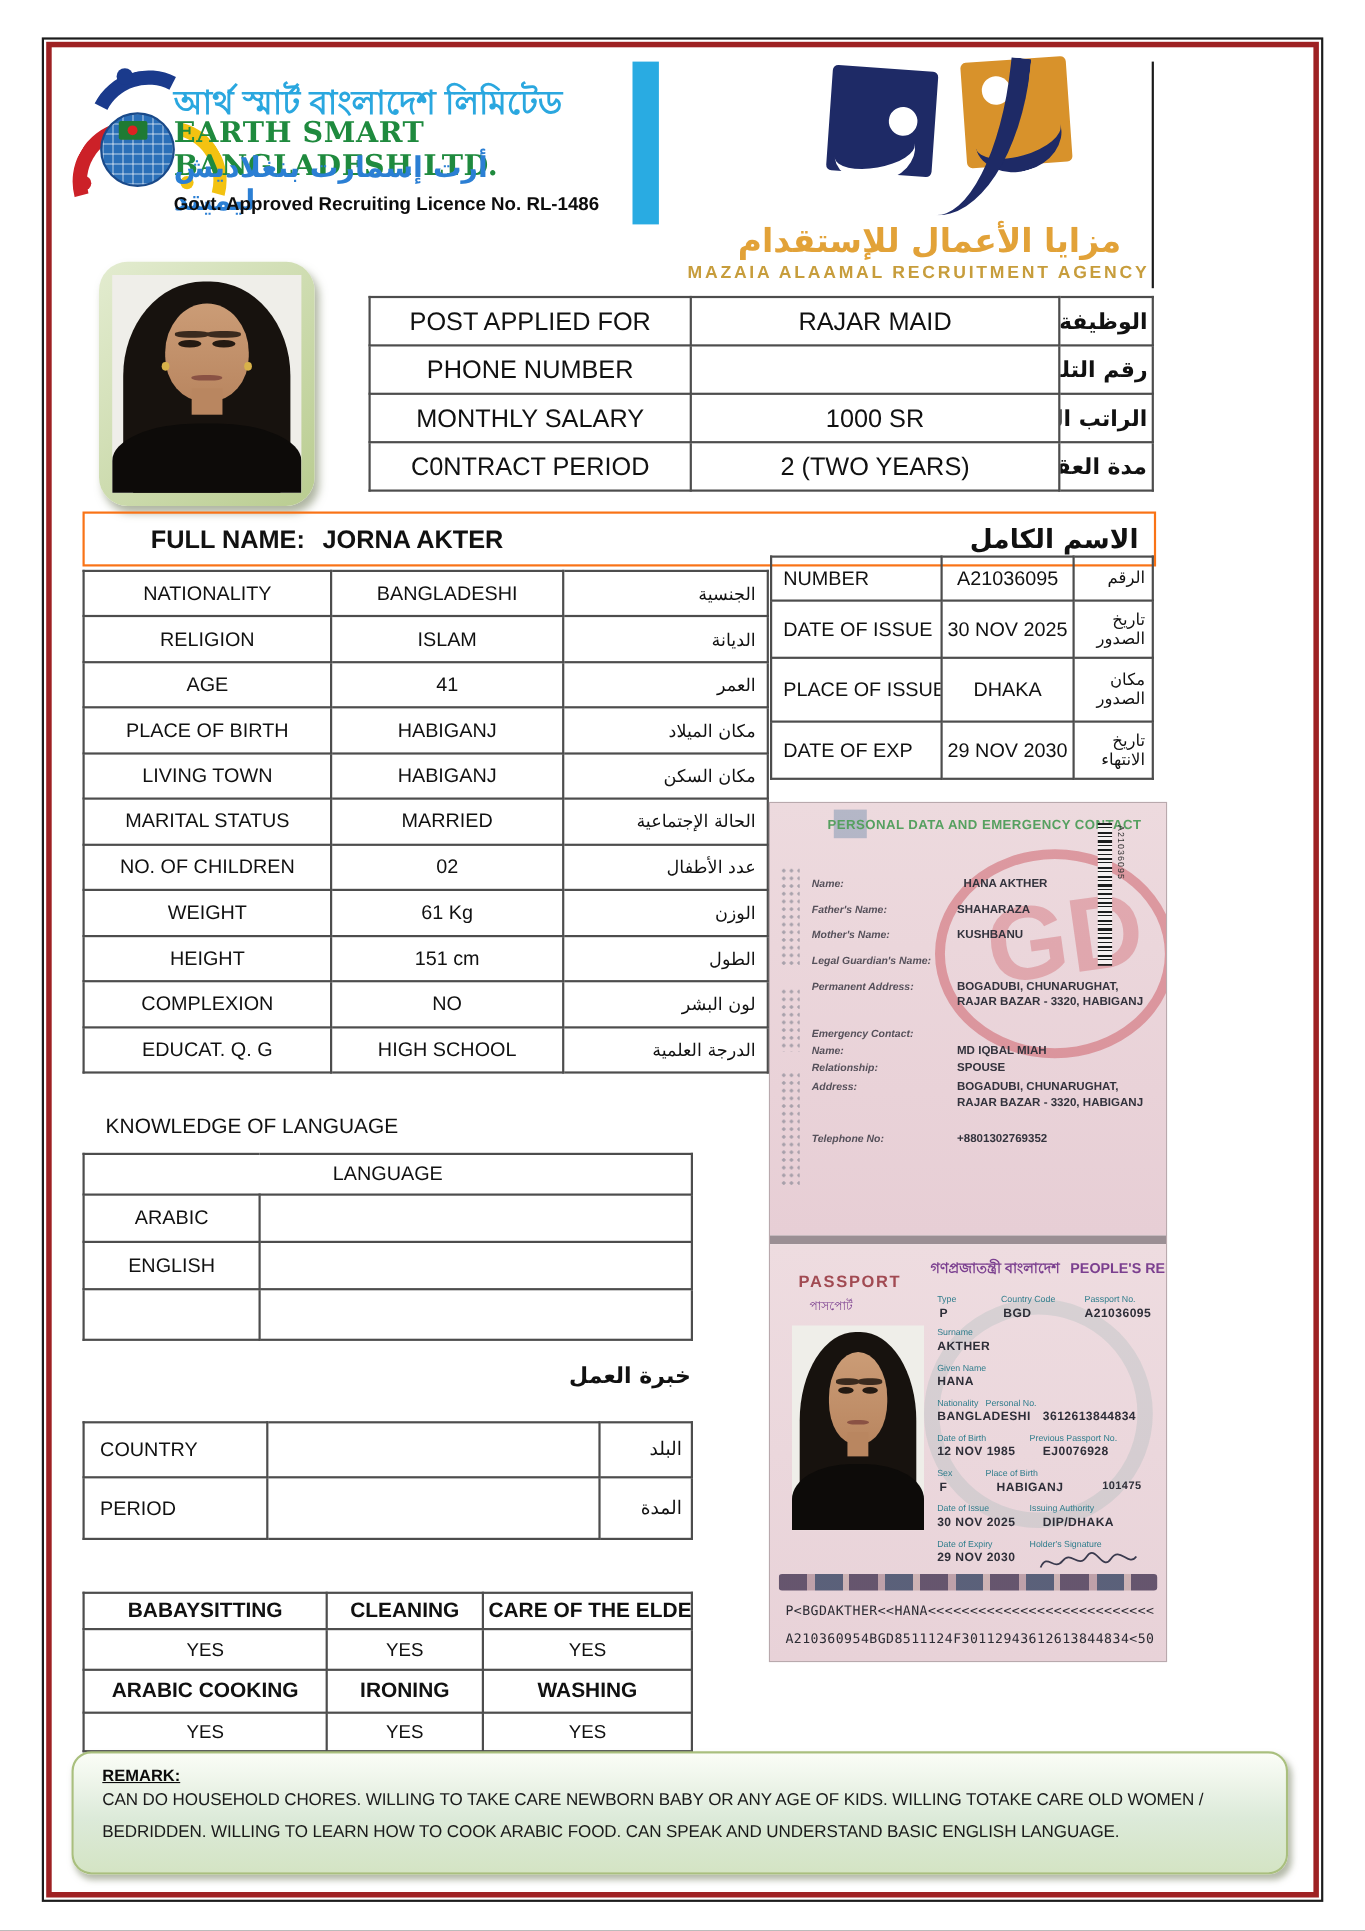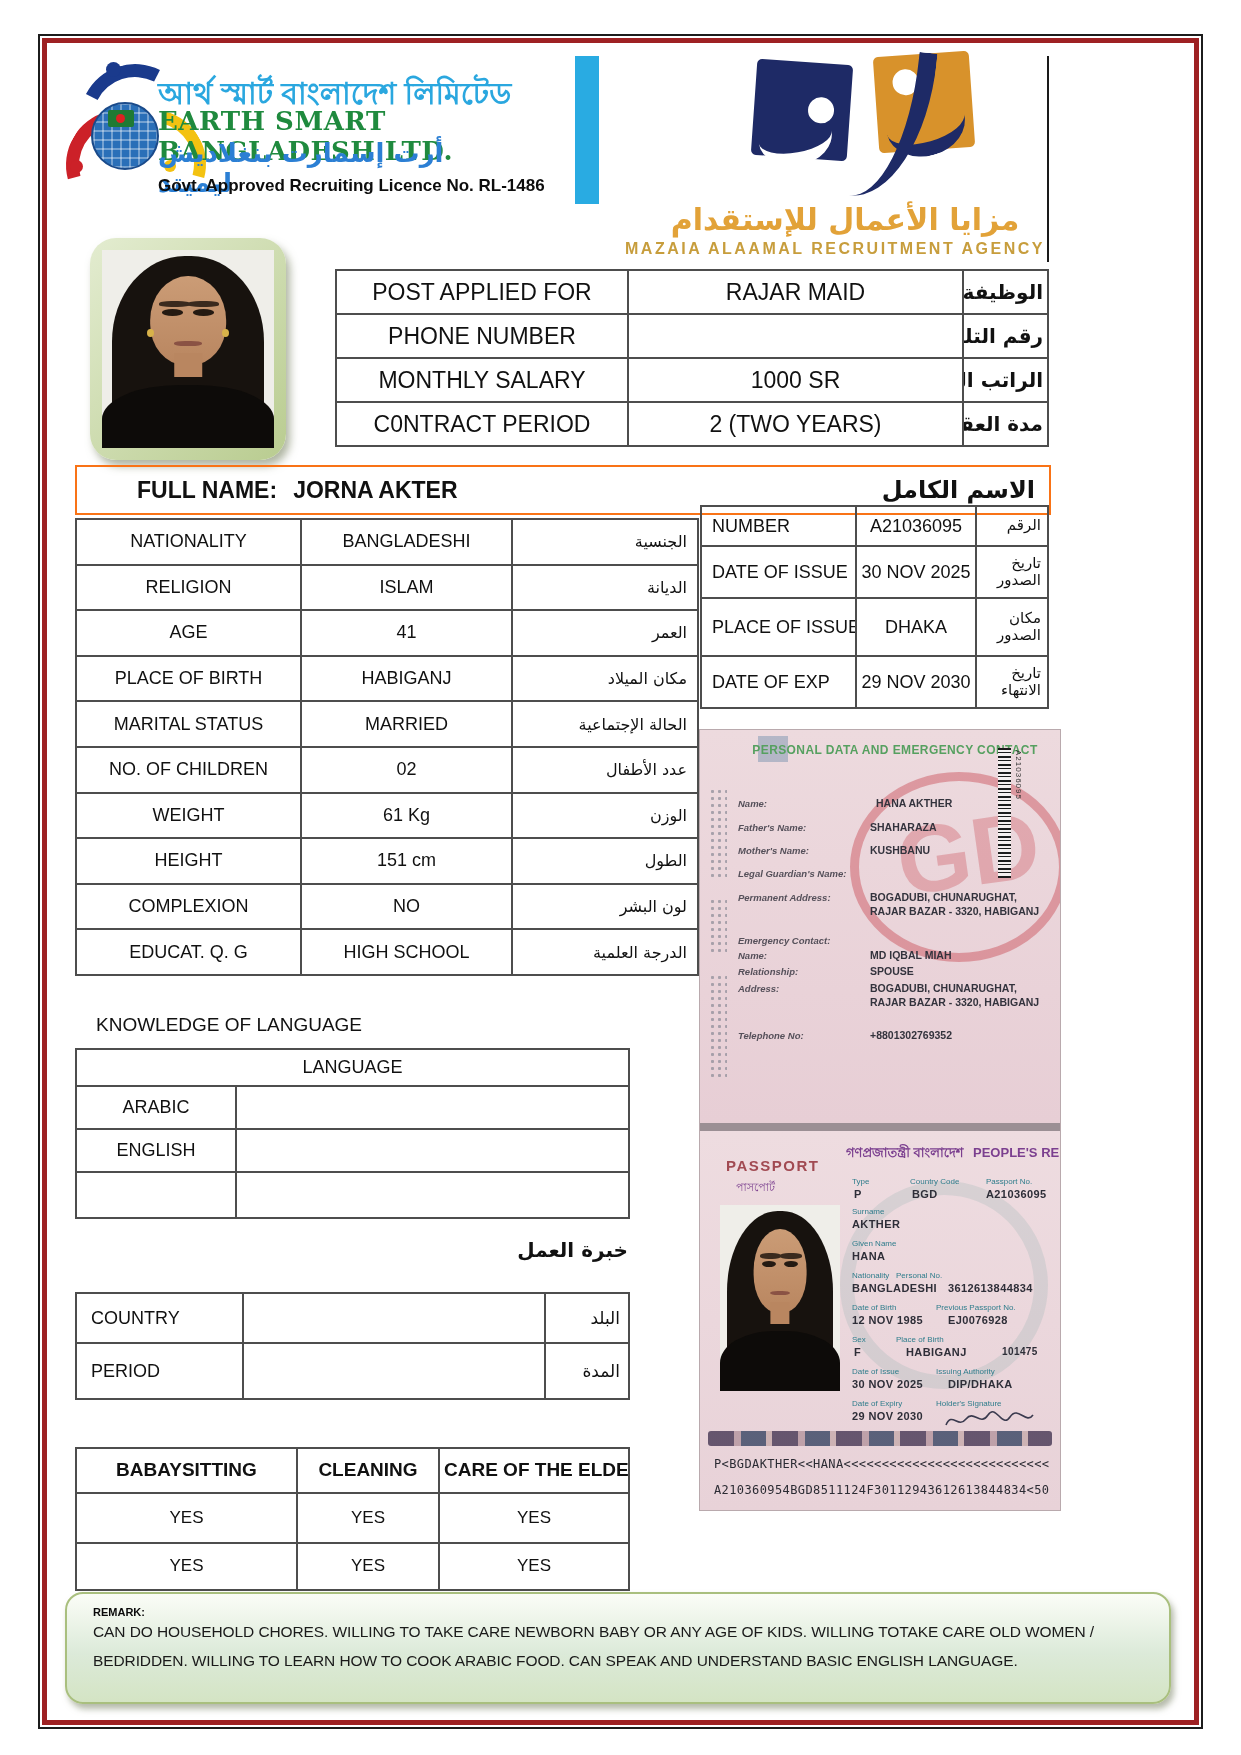--- a/index.html
+++ b/index.html
@@ -70,21 +70,21 @@
   .mrz{font-family:"DejaVu Sans Mono","Liberation Mono",monospace;font-size:12px;
        letter-spacing:.4px;color:#2b2b33;white-space:nowrap;}
   .holo{background:repeating-linear-gradient(90deg,#3a2b4a 0 26px,#b09099 26px 33px,#2b3a5a 33px 58px,#c4a8a8 58px 64px);opacity:.75;border-radius:3px;}
   .wm{border-radius:50%;border:14px solid rgba(60,140,130,.12);}
   
   .sect-h{font-size:19px;color:#111;}
   .exp-h{font-size:20px;font-weight:bold;}
   
   .remark{background:linear-gradient(#fbfdf7,#dcead9 55%,#d4e4c4);border:2px solid #a9bf7e;
           border-radius:18px;box-shadow:3px 5px 6px rgba(120,130,100,.55);padding:12px 26px;}
-  .remark-title{font-size:11px;font-weight:bold;color:#0a0a0a;}
+  .remark-title{font-size:15px;font-weight:bold;text-decoration:underline;color:#0a0a0a;}
   .remark-text{font-size:15.5px;color:#1a1a1a;line-height:1.85;letter-spacing:-.1px;}
   
   .mzsq{position:absolute;border-radius:5px;}
   .mzdot{position:absolute;background:#fff;border-radius:50%;}
   .mzswoosh{position:absolute;border-radius:50%;}
 </style>
 </head>
 <body>
 
 <div class="page">
@@ -203,20 +203,25 @@
           </tr>
       <tr>
             <td>AGE</td>
             <td>41</td>
             <td class="ar arc">العمر</td>
           </tr>
       <tr>
             <td>PLACE OF BIRTH</td>
             <td>HABIGANJ</td>
             <td class="ar arc">مكان الميلاد</td>
+          </tr>
+      <tr>
+            <td>LIVING TOWN</td>
+            <td>HABIGANJ</td>
+            <td class="ar arc">مكان السكن</td>
           </tr>
       <tr>
             <td>MARITAL STATUS</td>
             <td>MARRIED</td>
             <td class="ar arc">الحالة الإجتماعية</td>
           </tr>
       <tr>
             <td>NO. OF CHILDREN</td>
             <td>02</td>
             <td class="ar arc">عدد الأطفال</td>
@@ -443,20 +448,25 @@
           <tr style="height:33px;">
         <td class="hd">BABAYSITTING</td>
         <td class="hd">CLEANING</td>
         <td class="hd">CARE OF THE ELDER</td>
       </tr>
       <tr style="height:37px;">
         <td>YES</td>
         <td>YES</td>
         <td>YES</td>
       </tr>
+      <tr style="height:39px;">
+        <td class="hd">ARABIC COOKING</td>
+        <td class="hd">IRONING</td>
+        <td class="hd">WASHING</td>
+      </tr>
       <tr style="height:35px;">
         <td>YES</td>
         <td>YES</td>
         <td>YES</td>
       </tr>
     </tbody>
       </table>
   </div>
 
   <div class="abs remark" style="left:65px;top:1592px;width:1050px;height:84px;">

